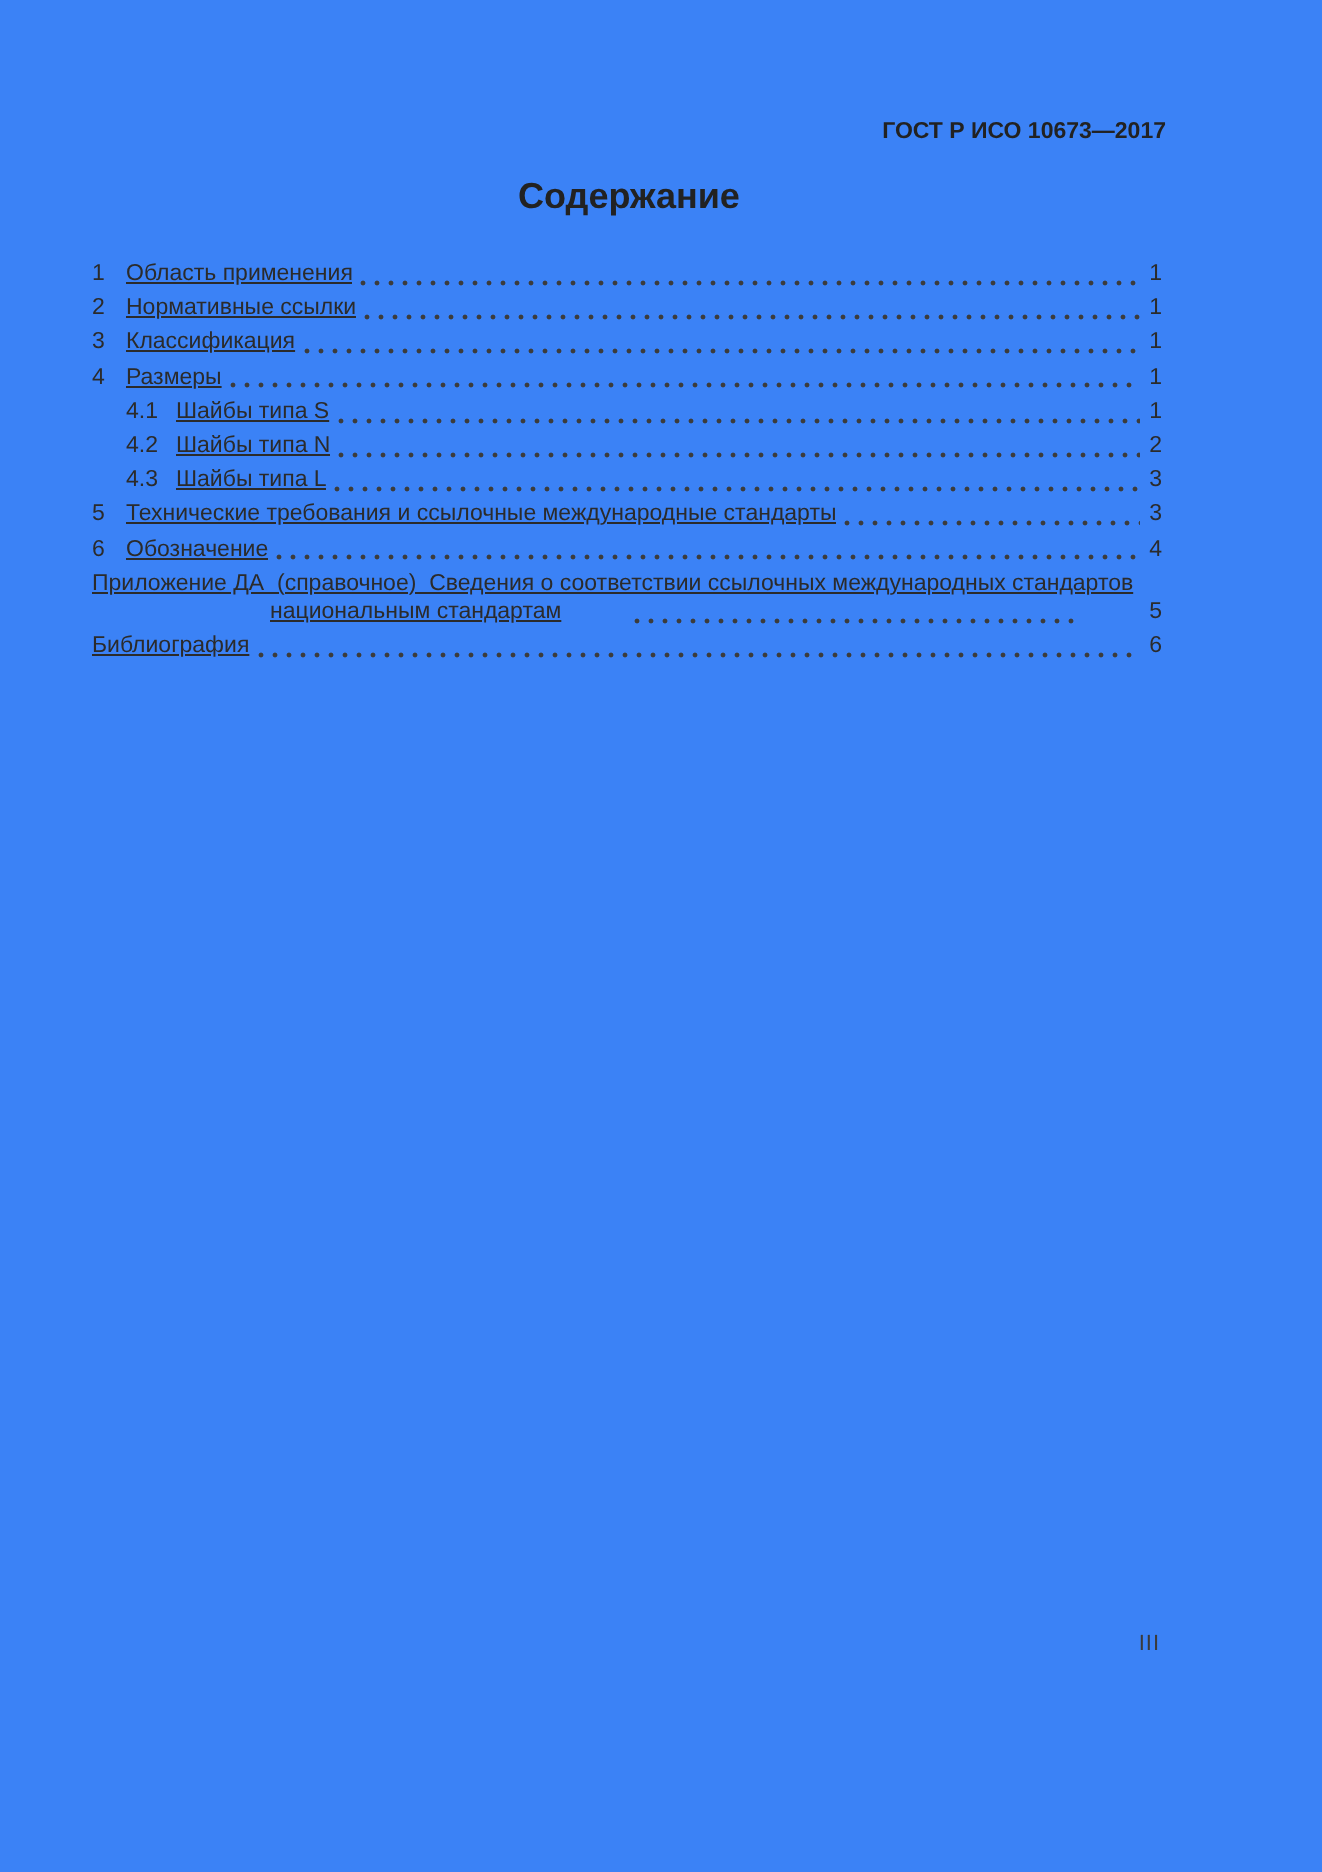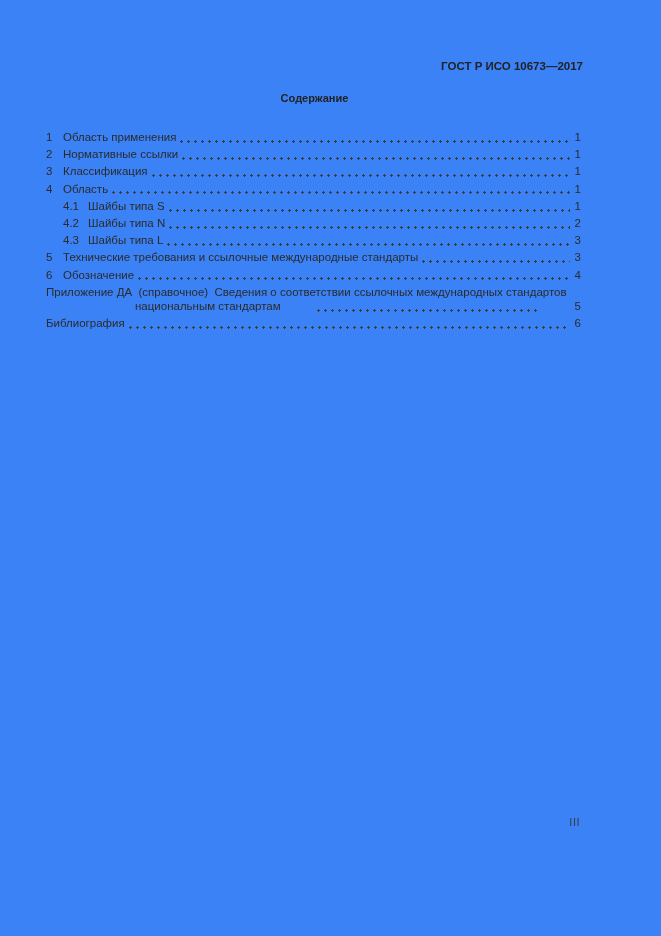--- a/index.html
+++ b/index.html
@@ -18,21 +18,21 @@
     padding: 60px 78px 0 46px;
     text-align: right;
     font-size: 11.5px;
     font-weight: 700;
     line-height: 13px;
     color: #222222;
   }
   .doc-title {
     margin: 17px 78px 0 46px;
     text-align: center;
-    font-size: 11px;
+    font-size: 18px;
     font-weight: 700;
     line-height: 16px;
     color: #222222;
   }
   .toc {
     margin-top: 23px;
     padding: 0 80px 0 46px;
     font-size: 11.5px;
   }
   .toc-row {
@@ -40,21 +40,21 @@
     align-items: baseline;
     line-height: 17.2px;
     white-space: pre;
   }
   .toc-row.cont { margin-top: -3px; }
   .toc-num { flex: 0 0 auto; }
   .indent-0 > .toc-num { width: 17px; }
   .indent-1 { padding-left: 17px; }
   .indent-1 > .toc-num { width: 25px; }
   .indent-2 { padding-left: 89px; gap: 32px; }
-  .toc-label { flex: 0 1 auto; overflow: hidden; }
+  .toc-label { flex: 0 1 auto; overflow: hidden; text-decoration: underline; }
   .toc-leader {
     flex: 1 1 8px;
     align-self: stretch;
     margin: 0 4px 0 2px;
     background-image: radial-gradient(circle, #3c3c3c 1px, rgba(0,0,0,0) 1.4px);
     background-size: 7px 3px;
     background-repeat: repeat-x;
     background-position: left 0px bottom 3.5px;
   }
   .toc-page { flex: 0 0 auto; min-width: 7px; text-align: right; }
@@ -77,21 +77,21 @@
   <div class="doc-header">
     <span>ГОСТ Р ИСО 10673—2017</span>
   </div>
 
   <h1 class="doc-title">Содержание</h1>
 
   <div class="toc">
       <div class="toc-row indent-0"><span class="toc-num">1</span><span class="toc-label">Область применения</span><span class="toc-leader"></span><span class="toc-page">1</span></div>
       <div class="toc-row indent-0"><span class="toc-num">2</span><span class="toc-label">Нормативные ссылки</span><span class="toc-leader"></span><span class="toc-page">1</span></div>
       <div class="toc-row indent-0"><span class="toc-num">3</span><span class="toc-label">Классификация</span><span class="toc-leader"></span><span class="toc-page">1</span></div>
-      <div class="toc-row indent-0"><span class="toc-num">4</span><span class="toc-label">Область</span><span class="toc-leader"></span><span class="toc-page">1</span></div>
+      <div class="toc-row indent-0"><span class="toc-num">4</span><span class="toc-label">Размеры</span><span class="toc-leader"></span><span class="toc-page">1</span></div>
       <div class="toc-row indent-1"><span class="toc-num">4.1</span><span class="toc-label">Шайбы типа S</span><span class="toc-leader"></span><span class="toc-page">1</span></div>
       <div class="toc-row indent-1"><span class="toc-num">4.2</span><span class="toc-label">Шайбы типа N</span><span class="toc-leader"></span><span class="toc-page">2</span></div>
       <div class="toc-row indent-1"><span class="toc-num">4.3</span><span class="toc-label">Шайбы типа L</span><span class="toc-leader"></span><span class="toc-page">3</span></div>
       <div class="toc-row indent-0"><span class="toc-num">5</span><span class="toc-label">Технические требования и ссылочные международные стандарты</span><span class="toc-leader"></span><span class="toc-page">3</span></div>
       <div class="toc-row indent-0"><span class="toc-num">6</span><span class="toc-label">Обозначение</span><span class="toc-leader"></span><span class="toc-page">4</span></div>
       <div class="toc-row indent-0"><span class="toc-label">Приложение ДА  (справочное)  Сведения о соответствии ссылочных международных стандартов</span></div>
       <div class="toc-row indent-2 cont"><span class="toc-label">национальным стандартам</span><span class="toc-leader"></span><span class="toc-page">5</span></div>
       <div class="toc-row indent-0"><span class="toc-label">Библиография</span><span class="toc-leader"></span><span class="toc-page">6</span></div>
     </div>
 

